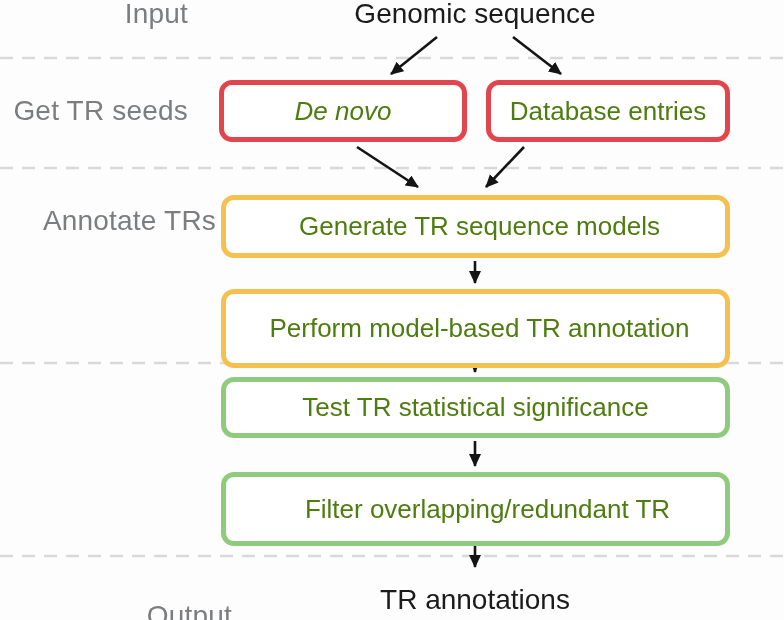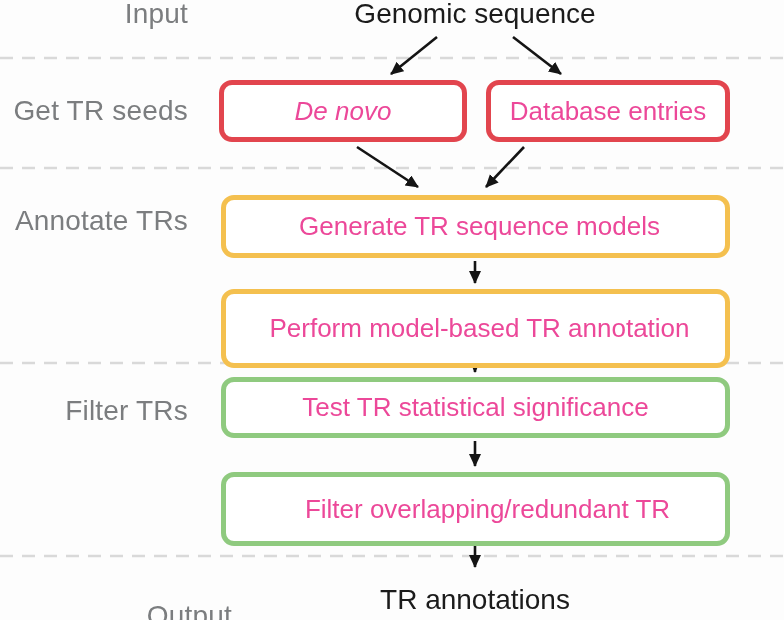--- a/index.html
+++ b/index.html
@@ -40,21 +40,21 @@
   .box {
     position: absolute;
     box-sizing: border-box;
     background: #ffffff;
     border: 5px solid #000;
     border-radius: 13px;
     display: flex;
     align-items: center;
     justify-content: center;
     font-size: 26px;
-    color: #ec4899;
+    color: #4d7c0f;
     white-space: nowrap;
   }
   .box.red    { border-color: #e2454e; }
   .box.yellow { border-color: #f4c04f; padding-left: 8px; }
   .box.green  { border-color: #8fca7f; }
   .box.italic-text { font-style: italic; }
 </style>
 </head>
 <body>
 
@@ -77,22 +77,21 @@
     <line x1="357" y1="147" x2="418" y2="187" stroke="#141414" stroke-width="2.6" marker-end="url(#ah)"></line>
     <line x1="524" y1="147" x2="486" y2="187" stroke="#141414" stroke-width="2.6" marker-end="url(#ah)"></line>
     <line x1="475" y1="261" x2="475" y2="283" stroke="#141414" stroke-width="2.6" marker-end="url(#ah)"></line>
     <line x1="475" y1="353" x2="475" y2="372" stroke="#141414" stroke-width="2.6" marker-end="url(#ah)"></line>
     <line x1="475" y1="441" x2="475" y2="466" stroke="#141414" stroke-width="2.6" marker-end="url(#ah)"></line>
     <line x1="475" y1="536" x2="475" y2="567" stroke="#141414" stroke-width="2.6" marker-end="url(#ah)"></line>
   </svg>
 
   <div class="stage-label" style="top:-3px;">Input</div>
   <div class="stage-label" style="top:94px;">Get TR seeds</div>
-  <div class="stage-label" style="top:204px;">Annotate TRs</div>
-  <div class="stage-label" style="top:394px;">Filter TRs</div>
+  <div class="stage-label" style="top:204px;padding-left:28px;">Annotate TRs</div>
   <div class="stage-label" style="top:599px;margin-left:44px;">Output</div>
 
   <div class="free-node" style="left:275px; top:-3px;">Genomic sequence</div>
   <div class="free-node" style="left:275px; top:583px;">TR annotations</div>
 
   <div class="box red italic-text" style="left:219px; top:80px; width:248px; height:62px;">De novo</div>
   <div class="box red" style="left:486px; top:80px; width:244px; height:62px;">Database entries</div>
 
   <div class="box yellow" style="left:221px; top:195px; width:509px; height:63px;">Generate TR sequence models</div>
   <div class="box yellow" style="left:221px; top:289px; width:509px; height:79px;">Perform model-based TR annotation</div>

